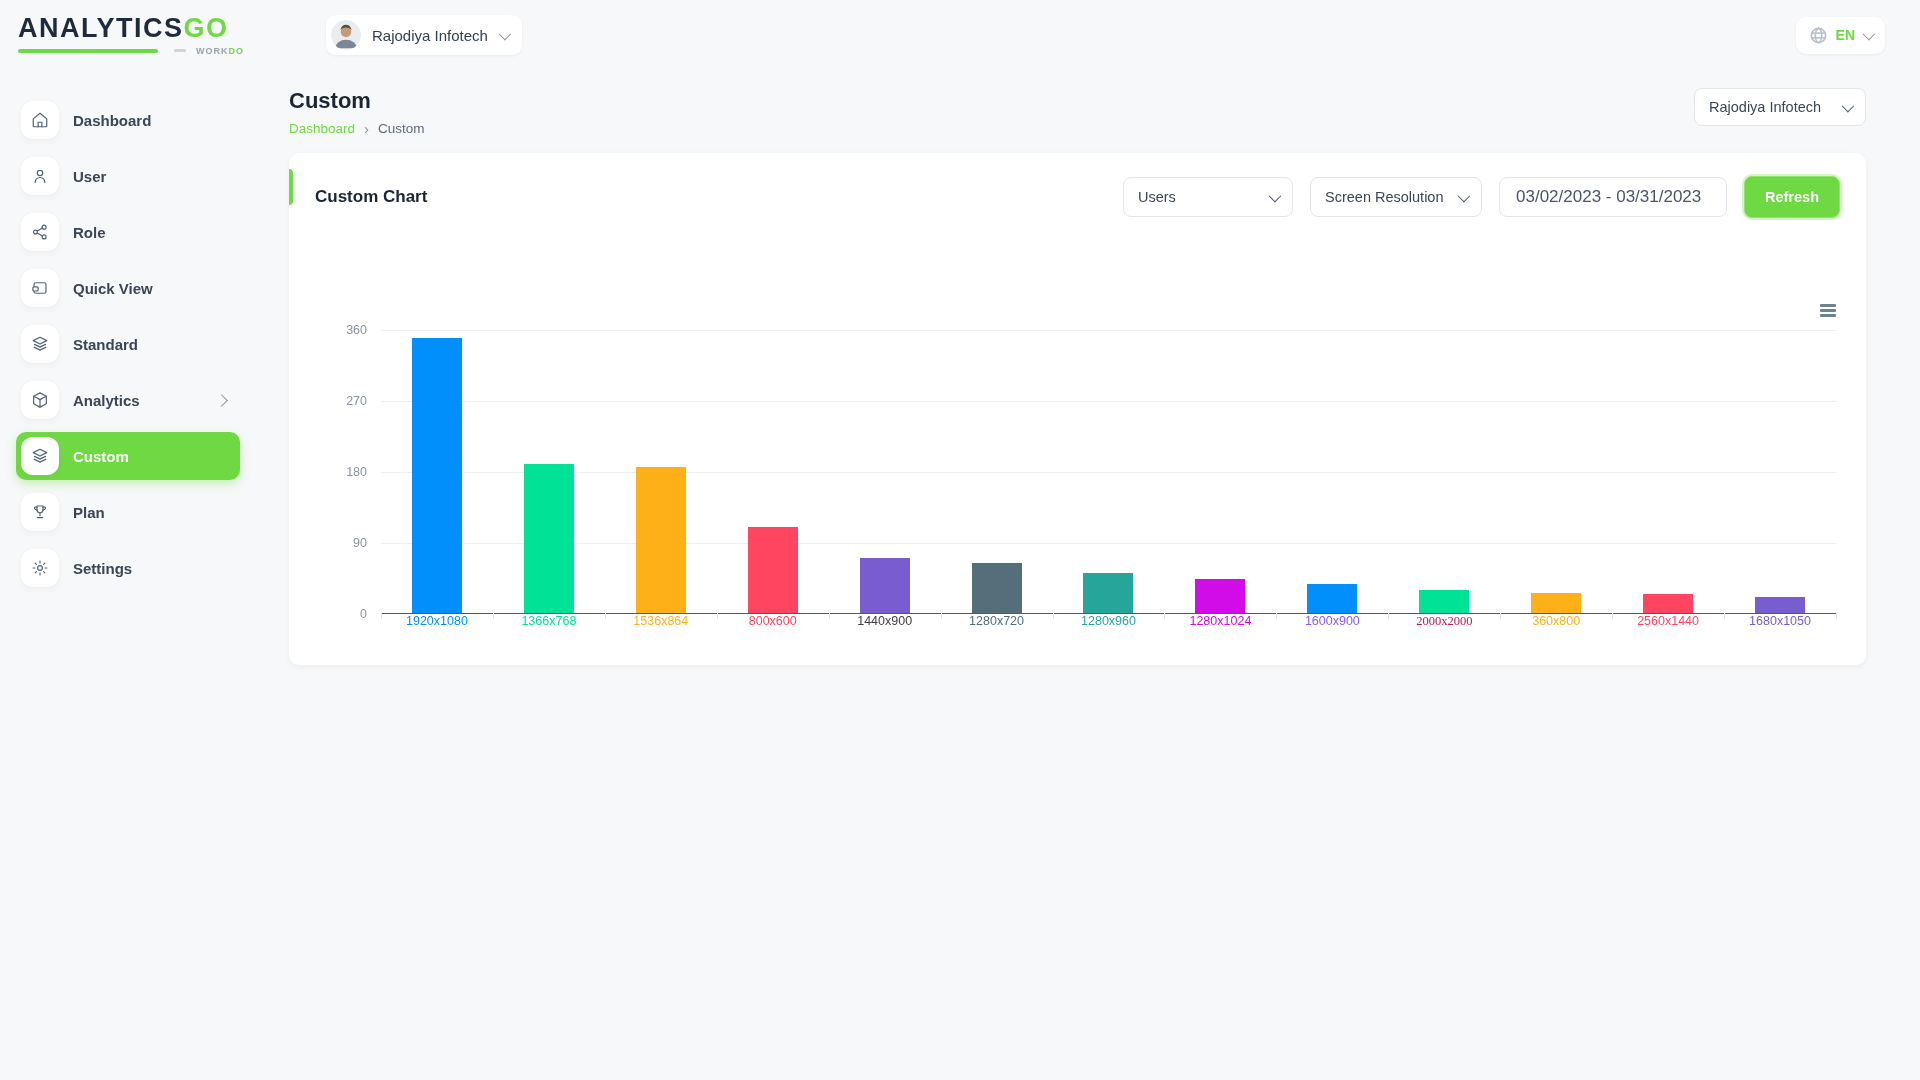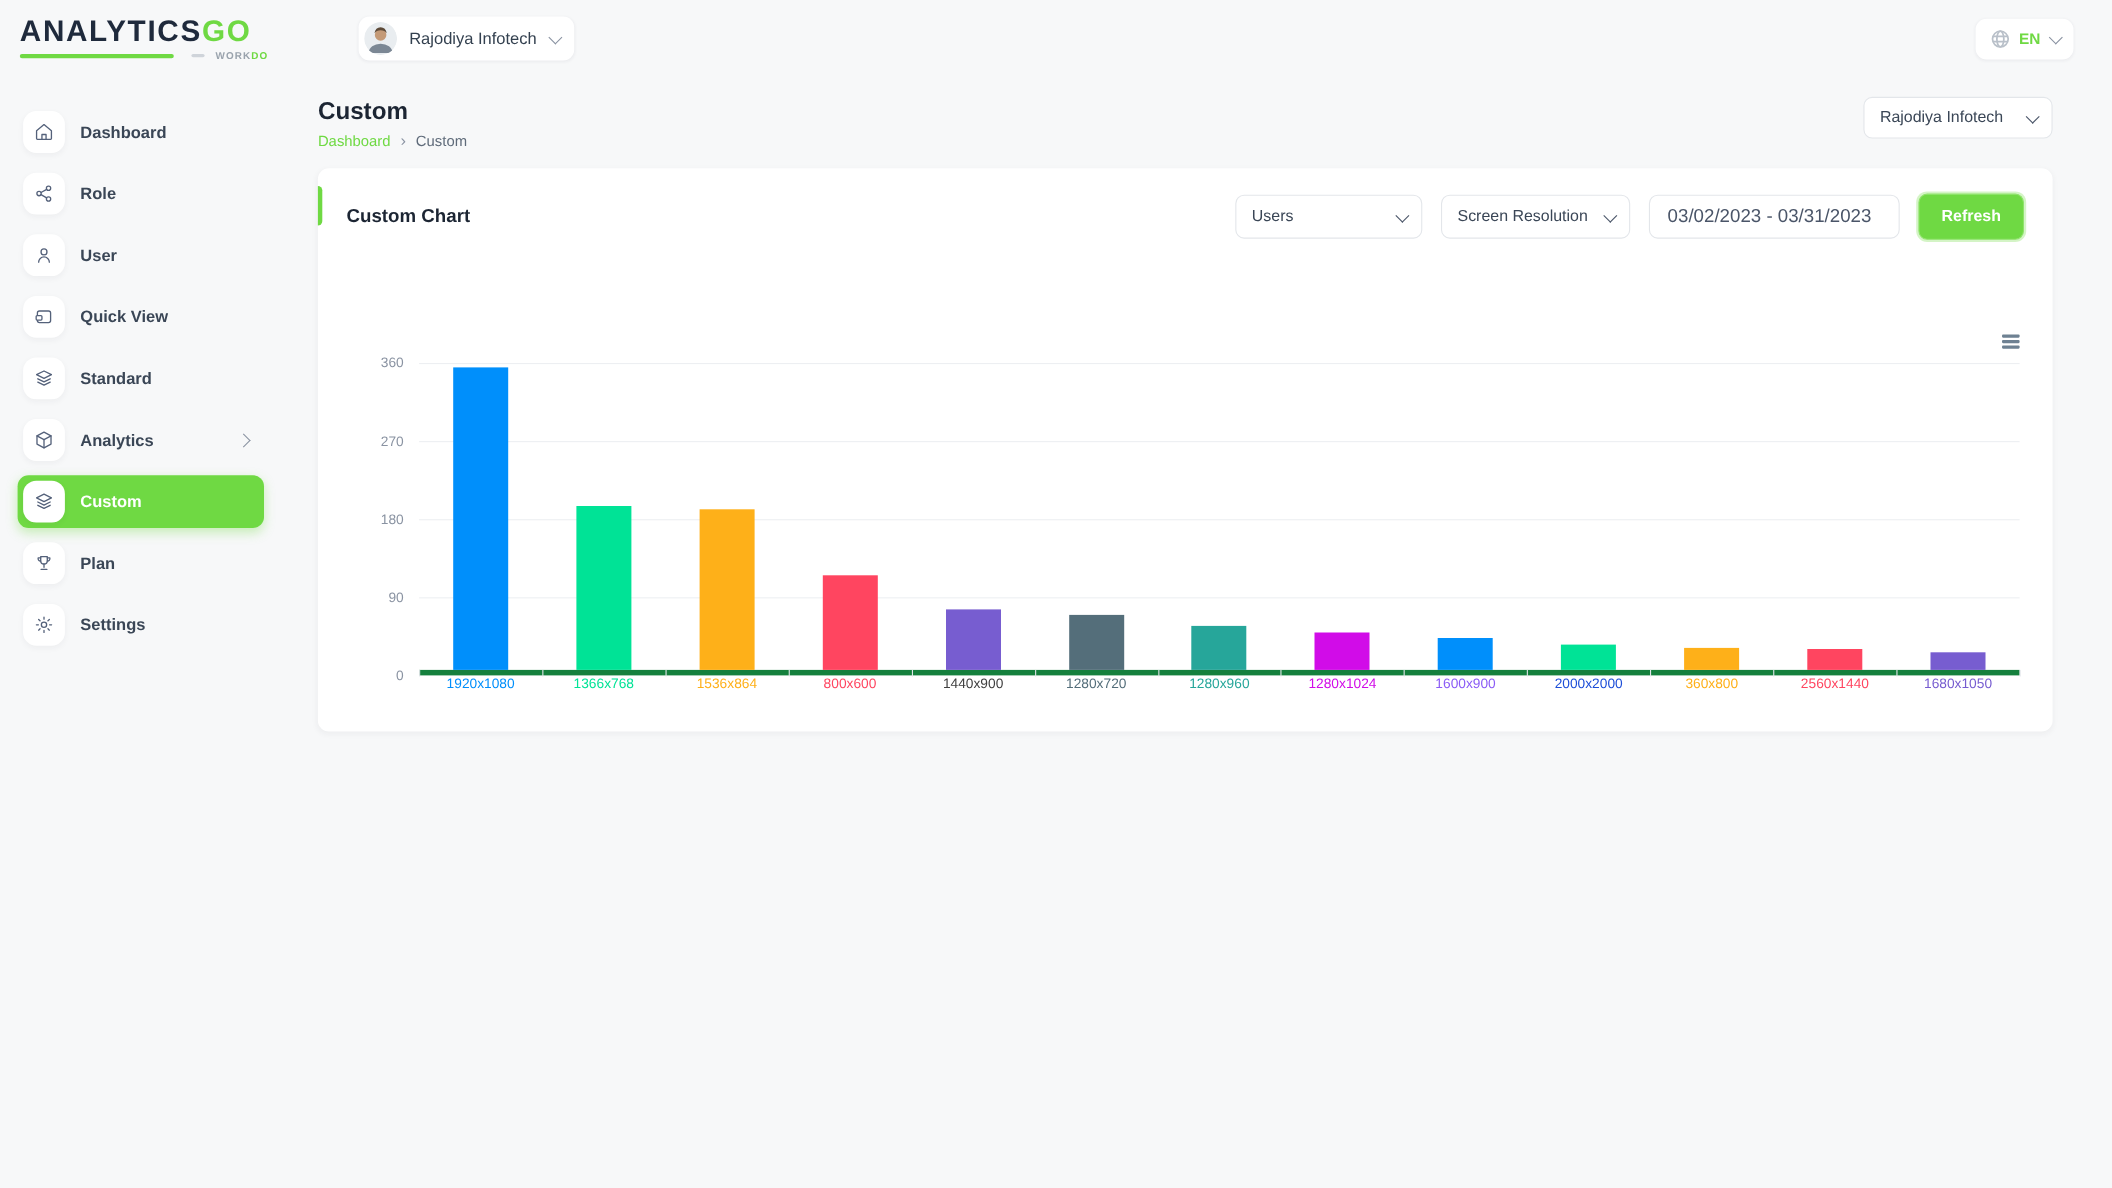--- a/index.html
+++ b/index.html
@@ -80,21 +80,21 @@
   .refresh-btn {
     width:96px; height:42px; background:#6fd943; border:1px solid #8fe36b; border-radius:8px;
     color:#fff; font-size:14.5px; font-weight:600; cursor:pointer;
     box-shadow:0 0 0 2px rgba(111,217,67,0.3); font-family:"Liberation Sans",sans-serif;
   }
   
   .chart-section { position:relative; padding:46px 30px 0 34px; }
   .chart-menu-icon { position:absolute; right:30px; top:76px; cursor:pointer; width:16px; }
   .chart-menu-icon span { display:block; height:2.5px; background:#6e8192; margin-bottom:2.5px; border-radius:1px; }
   .chart-plot { position:relative; height:284px; margin-left:58px; margin-top:56px;
-    border-bottom:5px solid #15803d; }
+    border-bottom:1px solid #15803d; }
   .gridline { position:absolute; left:0; right:0; height:1px; background:#edeff2; }
   .ytick-label { position:absolute; right:calc(100% + 14px); transform:translateY(-50%);
     font-size:12.5px; color:#8a93a2; }
   .bars { position:absolute; inset:0; display:flex; }
   .bar-slot { flex:1; display:flex; align-items:flex-end; justify-content:center; }
   .bar { width:50px; cursor:pointer; }
   .xtick { position:absolute; top:100%; width:1px; height:6px; background:#e3e6ea; }
   .xlabels { display:flex; margin-left:58px; margin-top:0; }
   .xlabel { flex:1; text-align:center; font-size:12.5px; }
 </style>
@@ -144,38 +144,38 @@
             <path d="M3 10.5 L12 3 L21 10.5 V20 a1 1 0 0 1 -1 1 H4 a1 1 0 0 1 -1 -1 z"></path>
             <path d="M9.5 21 v-6 h5 v6"></path>
           </svg>
         </span>
       <span class="side-label">Dashboard</span>
     </div>
 
     <div class="side-item">
       <span class="icon-box">
           <svg width="18" height="18" viewBox="0 0 24 24">
+            <circle cx="12" cy="8" r="3.6"></circle>
+            <path d="M5.5 20.5 a6.5 6.5 0 0 1 13 0"></path>
+          </svg>
+        </span>
+      <span class="side-label">User</span>
+    </div>
+
+    <div class="side-item">
+      <span class="icon-box">
+          <svg width="18" height="18" viewBox="0 0 24 24">
             <circle cx="6" cy="12" r="2.6"></circle>
             <circle cx="17.5" cy="5.5" r="2.6"></circle>
             <circle cx="17.5" cy="18.5" r="2.6"></circle>
             <line x1="8.4" y1="10.7" x2="15.2" y2="6.8"></line>
             <line x1="8.4" y1="13.3" x2="15.2" y2="17.2"></line>
           </svg>
         </span>
       <span class="side-label">Role</span>
-    </div>
-
-    <div class="side-item">
-      <span class="icon-box">
-          <svg width="18" height="18" viewBox="0 0 24 24">
-            <circle cx="12" cy="8" r="3.6"></circle>
-            <path d="M5.5 20.5 a6.5 6.5 0 0 1 13 0"></path>
-          </svg>
-        </span>
-      <span class="side-label">User</span>
     </div>
 
     <div class="side-item">
       <span class="icon-box">
           <svg width="18" height="18" viewBox="0 0 24 24">
             <rect x="4" y="5" width="16" height="14" rx="2.5"></rect>
             <rect x="2.5" y="10.5" width="7" height="5.5" rx="1.2" fill="#fff"></rect>
           </svg>
         </span>
       <span class="side-label">Quick View</span>
@@ -350,21 +350,21 @@
         <div class="xlabels">
             <div class="xlabel" style="color: rgb(0, 143, 251);">1920x1080</div>
             <div class="xlabel" style="color: rgb(0, 227, 150);">1366x768</div>
             <div class="xlabel" style="color: rgb(254, 176, 25);">1536x864</div>
             <div class="xlabel" style="color: rgb(255, 69, 96);">800x600</div>
             <div class="xlabel" style="color: #404040;">1440x900</div>
             <div class="xlabel" style="color: rgb(84, 110, 122);">1280x720</div>
             <div class="xlabel" style="color: rgb(38, 166, 154);">1280x960</div>
             <div class="xlabel" style="color: rgb(209, 12, 232);">1280x1024</div>
             <div class="xlabel" style="color: #8b5cf6;">1600x900</div>
-            <div class="xlabel" style="color: #1d4ed8;">2000x2000</div>
+            <div class="xlabel" style="color: #be185d; font-family: Liberation Serif, serif;">2000x2000</div>
             <div class="xlabel" style="color: rgb(254, 176, 25);">360x800</div>
             <div class="xlabel" style="color: rgb(255, 69, 96);">2560x1440</div>
             <div class="xlabel" style="color: rgb(119, 93, 208);">1680x1050</div>
           </div>
       </div>
     </div>
   </div>
 </div>
 
 </body></html>

